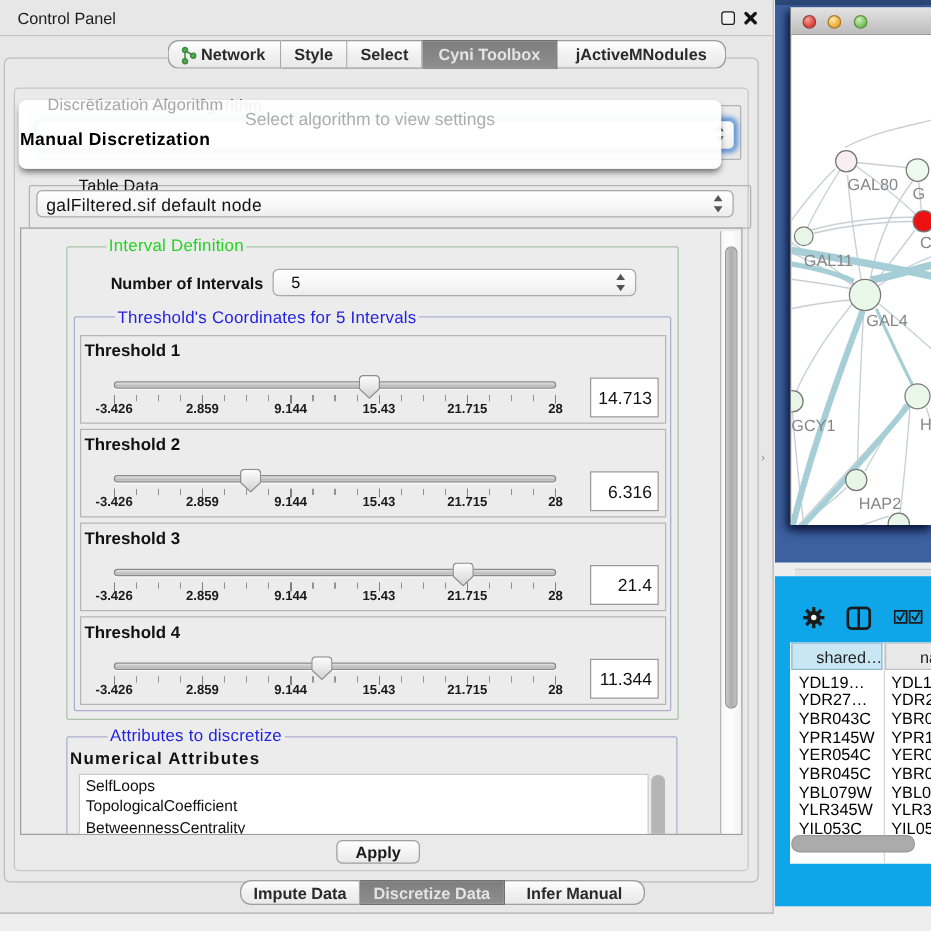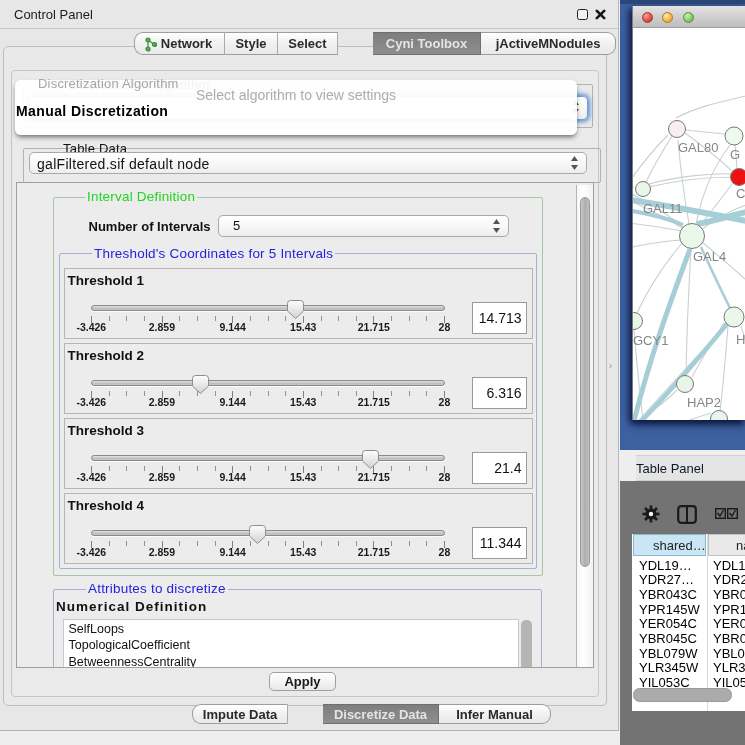--- a/index.html
+++ b/index.html
@@ -14,21 +14,21 @@
 #xbtn { position:absolute; left:595px; top:9px; width:11px; height:11px; }
 
 #outerpanel { position:absolute; left:3px; top:46px; width:604px; height:660px; background:#e9e9e9; border:1px solid #bdbdbd; border-radius:5px; }
 #innerpanel { position:absolute; left:10.5px; top:70px; width:588px; height:627px; background:#eaeaea; border:1px solid #c6c6c6; border-radius:4px; }
 
 
 .seg { position:absolute; display:flex; height:23px;padding-left:48px; }
 .seg .s { height:23px; line-height:22px; font-size:13px; font-weight:bold; color:#2a2a2a; text-align:center; background:linear-gradient(#ffffff,#f2f2f2 45%,#e9e9e9); border-top:1px solid #9d9d9d; border-bottom:1px solid #9d9d9d; border-right:1px solid #aaaaaa; padding:0; }
 .seg .s.first { border-left:1px solid #9d9d9d; border-radius:9px 0 0 9px; }
 .seg .s.last { border-right:1px solid #9d9d9d; border-radius:0 9px 9px 0; }
-.seg .s.sel { background:linear-gradient(#7e7e7e,#8e8e8e); color:#e4e4e4; border-color:#6f6f6f;margin-left:35px; }
+.seg .s.sel { background:linear-gradient(#7e7e7e,#8e8e8e); color:#e4e4e4; border-color:#6f6f6f; }
 .seg20 { height:20px; }
 .seg20 .s { height:20px; line-height:19px; }
 
 
 .gbox { position:absolute; border:1px solid #b2b2b2; border-radius:2px; }
 .gtitle { position:absolute; font-size:13.5px; letter-spacing:0.2px; background:transparent; padding:0 2px; white-space:nowrap;margin-left:28px; }
 
 
 .combo { position:absolute; background:linear-gradient(#ffffff,#f6f6f6 60%,#ededed); border:1px solid #a9a9a9; border-radius:5px; font-size:13px; color:#111; }
 .combo .cv { position:absolute; left:12px; top:3px; }
@@ -66,21 +66,21 @@
 
 
 #rightside { position:absolute; left:620px; top:0; width:125px; height:745px; }
 #desktop { position:absolute; left:0; top:0; width:125px; height:450px; background:#3c60a0; }
 #desktop .dk { position:absolute; left:0; top:0; width:100%; height:4px; background:#2b4878; }
 #netwin { position:absolute; left:12px; top:6px; width:113px; height:414px; background:#fff; border-left:1px solid #7d7d7d; box-shadow:-3px 3px 6px rgba(0,10,40,0.55), 0 4px 8px rgba(0,5,35,0.65); }
 #nettitle { position:absolute; left:0; top:0; width:100%; height:22px; background:linear-gradient(#e3e3e3,#c8c8c8 70%,#bdbdbd); border-bottom:1px solid #9c9c9c; }
 .tl-btn { position:absolute; top:5.5px; width:11px; height:11px; border-radius:50%; box-sizing:border-box; }
 
 #tablepanelhdr { position:absolute; left:16px; top:455px; width:125px; height:26px; background:#e4e4e4; border-top:1px solid #cfcfcf; border-bottom:1px solid #cfcfcf; font-size:13px; color:#0f172a; line-height:25px; }
-#tpbg { position:absolute; left:0; top:481px; width:125px; height:264px; background:#737373; }
+#tpbg { position:absolute; left:0; top:461px; width:125px; height:264px; background:#0ea5e9; }
 
 </style>
 </head>
 <body>
 
 <div id="cw">
   <div id="titlebar">
     <span class="t">Control Panel</span>
     <span id="fbtn"></span>
     <svg id="xbtn" viewBox="0 0 11 11">
@@ -198,21 +198,21 @@
         </div>
       <svg class="thumb" style="left:184.2px;" viewBox="0 0 17 19">
           <path d="M3.5 0.5 h10 a3 3 0 0 1 3 3 v7.5 l-8 7.5 l-8 -7.5 v-7.5 a3 3 0 0 1 3 -3 z" fill="url(#g)" stroke="#8d8d8d"></path>
         </svg>
       <div class="vbox">11.344</div>
     </div>
 
     
     <div class="gbox" style="left:36px; top:405.5px; width:489px; height:90px; border-color:#adadcd;"></div>
     <div class="gtitle" style="left:41px; top:398px; color:#2222e0; background:#ececec;">Attributes to discretize</div>
-    <div style="position:absolute; left:39px; top:416px; font-size:13.5px; font-weight:bold; color:#111; letter-spacing:1px;">Numerical Definition</div>
+    <div style="position:absolute; left:39px; top:416px; font-size:13.5px; font-weight:bold; color:#111; letter-spacing:1px;">Numerical Attributes</div>
     <div id="attrlist">
       <div>SelfLoops</div>
       <div>TopologicalCoefficient</div>
       <div>BetweennessCentrality</div>
     </div>
     <div style="position:absolute; left:503.5px; top:437px; width:11px; height:60px; background:#b5b5b5; border-radius:5px;"></div>
 
     <div id="vsb">
         <div class="th"></div>
       </div>

